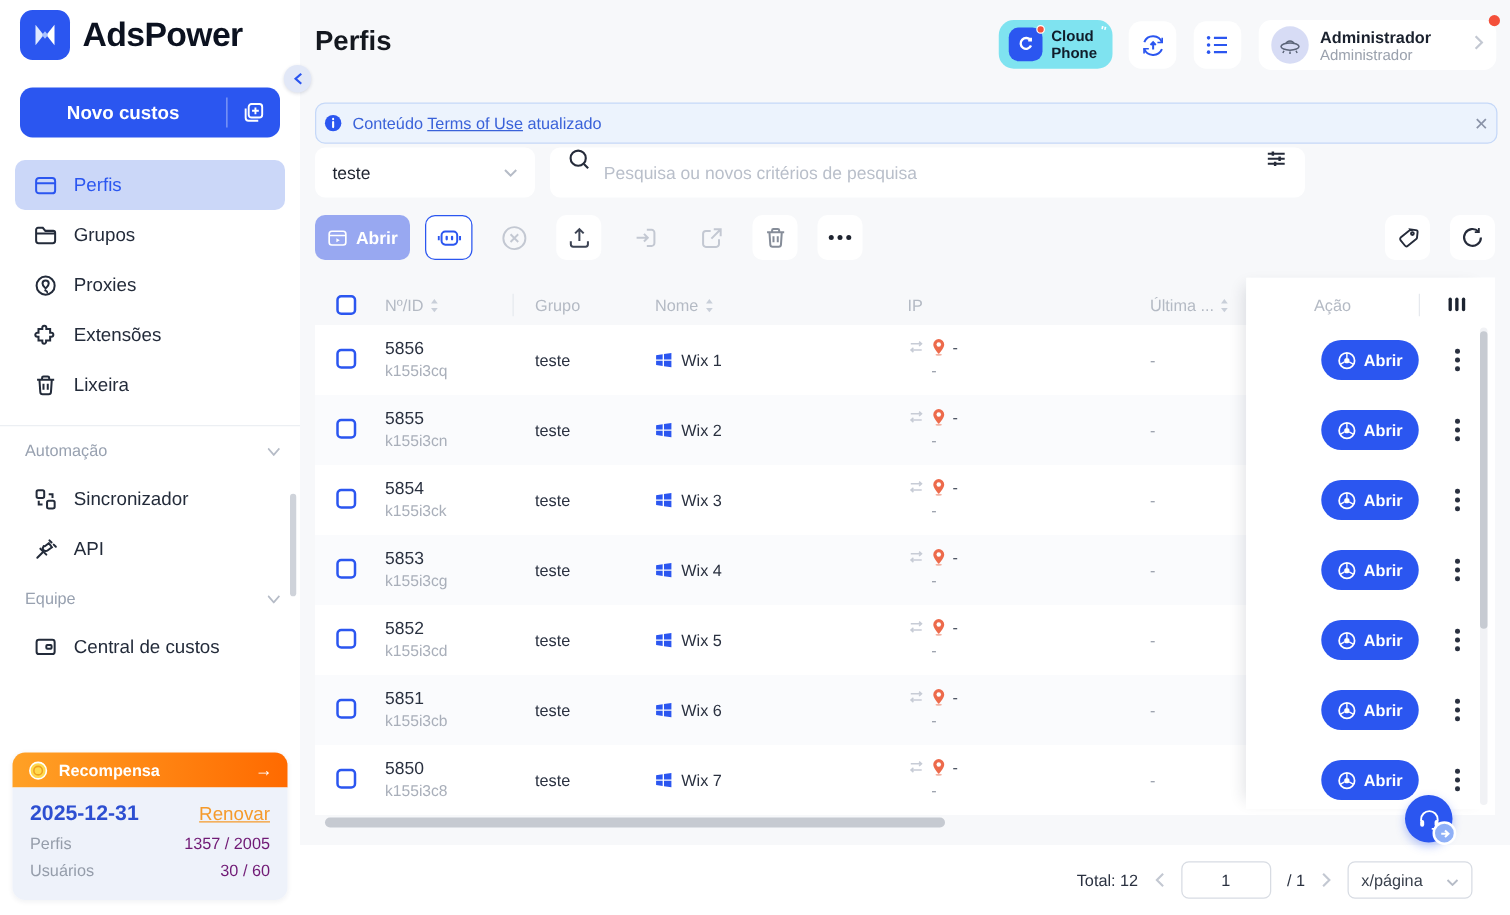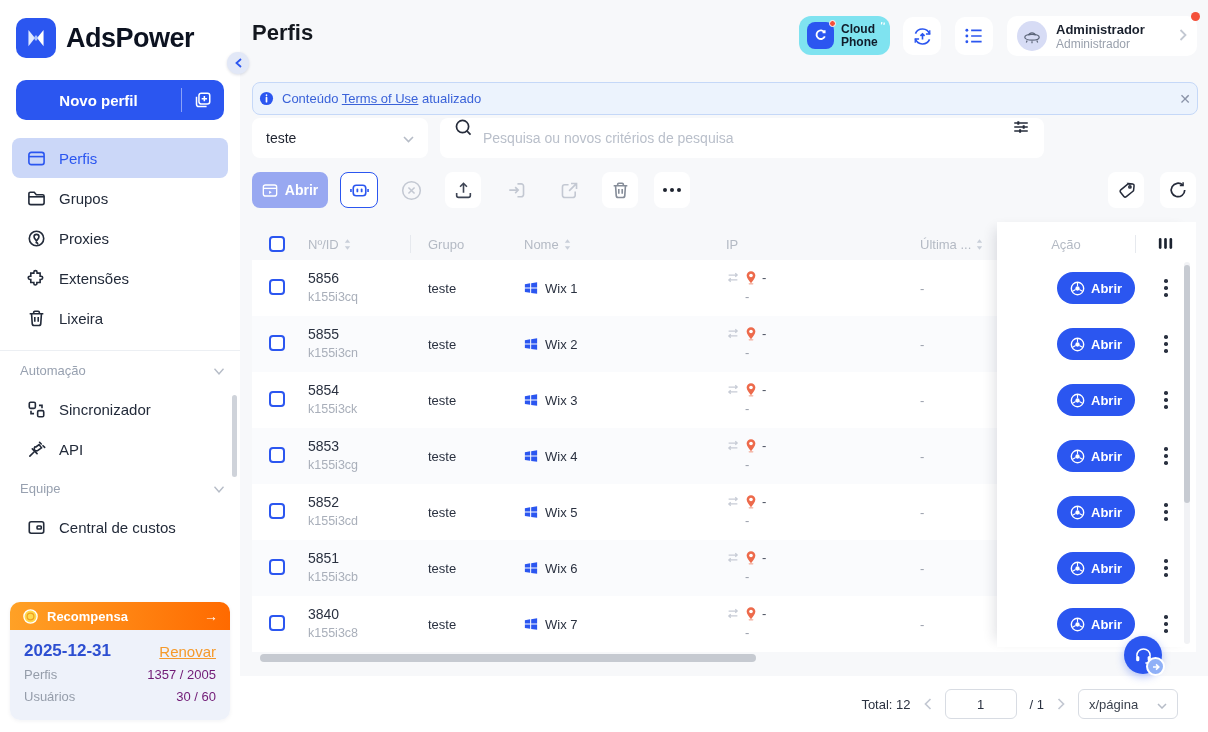--- a/index.html
+++ b/index.html
@@ -2,21 +2,21 @@
 <html><head>
 <meta charset="utf-8">
 <style>
   *{margin:0;padding:0;box-sizing:border-box}
   html,body{background:#e9eaee}
   body{font-family:"Liberation Sans",sans-serif;-webkit-font-smoothing:antialiased}
   .app{position:relative;width:1208px;height:732px;background:#f7f8fa;overflow:hidden}
 
   
   .sidebar{position:absolute;left:0;top:0;width:240px;height:732px;background:#fff;z-index:4}
-  .logo-row{display:flex;align-items:center;gap:10px;padding:18px 16px 14px 16px}
+  .logo-row{display:flex;align-items:center;gap:10px;padding:8px 16px 14px 16px}
   .logo-mark{width:40px;height:40px;border-radius:10px;background:#2b56f0;display:flex;align-items:center;justify-content:center;flex:none}
   .brand{font-size:27px;font-weight:800;color:#0c1220;letter-spacing:-.5px}
   .new-profile{position:relative;margin:8px 16px 18px 16px;height:40px;border-radius:10px;background:#2b56f0;display:flex;align-items:center;cursor:pointer}
   .new-profile .np-label{flex:1;text-align:center;color:#fff;font-size:15px;font-weight:600}
   .new-profile .np-sep{width:1px;height:24px;background:rgba(255,255,255,.45)}
   .new-profile .np-add{width:42px;display:flex;align-items:center;justify-content:center}
   .menu{padding:0}
   .mitem{position:relative;display:flex;align-items:center;gap:13px;height:40px;margin:0 12px;padding-left:14px;border-radius:8px;color:#232b3a;font-size:15px;cursor:pointer}
   .mitem .mic{width:20px;height:20px;display:flex;align-items:center;justify-content:center;color:#232b3a}
   .mitem.active{background:#cbd7f8;color:#2b56f0}
@@ -151,21 +151,21 @@
         <svg width="26" height="26" viewBox="0 0 24 24">
             <path d="M5 4.5 11 12 5 19.5z" fill="#dfe9ff"></path>
             <path d="M19 4.5 13 12l6 7.5z" fill="#fff"></path>
             <path d="M12 9.2 14.3 12 12 14.8 9.7 12z" fill="#a9c2ff"></path>
           </svg>
       </span>
       <span class="brand">AdsPower</span>
     </div>
 
     <div class="new-profile">
-      <span class="np-label">Novo perfil</span>
+      <span class="np-label">Novo custos</span>
       <span class="np-sep"></span>
       <span class="np-add">
         <svg width="18" height="18" viewBox="0 0 20 20" fill="none" stroke="#fff" stroke-width="1.7">
             <rect x="5.5" y="2.5" width="12" height="12" rx="2.5"></rect>
             <path d="M11.5 5.5v6M8.5 8.5h6"></path>
             <path d="M2.8 6.5v8.2a2.6 2.6 0 0 0 2.6 2.6H14"></path>
           </svg>
       </span>
     </div>
 
@@ -770,21 +770,21 @@
     <span class="dots">
               <i></i>
               <i></i>
               <i></i>
             </span>
   </div>
 
   <div class="trow">
     <span class="cell c-cbx"><span class="checkbox"></span></span>
     <div class="cell c-idx">
-      <div class="id-main">3840</div>
+      <div class="id-main">5850</div>
       <div class="id-sub">k155i3c8</div>
     </div>
     <div class="cell c-grpx">teste</div>
     <div class="cell c-namex">
       <svg width="14" height="14" viewBox="0 0 16 16">
                 <g fill="#2b56f0">
                   <path d="M1 3.6 7 2.7v4.8H1zM8.2 2.5 15 1.5v6H8.2zM1 8.7h6v4.8l-6-.9zM8.2 8.7H15v6l-6.8-1z"></path>
                 </g>
               </svg>
       <span>Wix 7</span>

